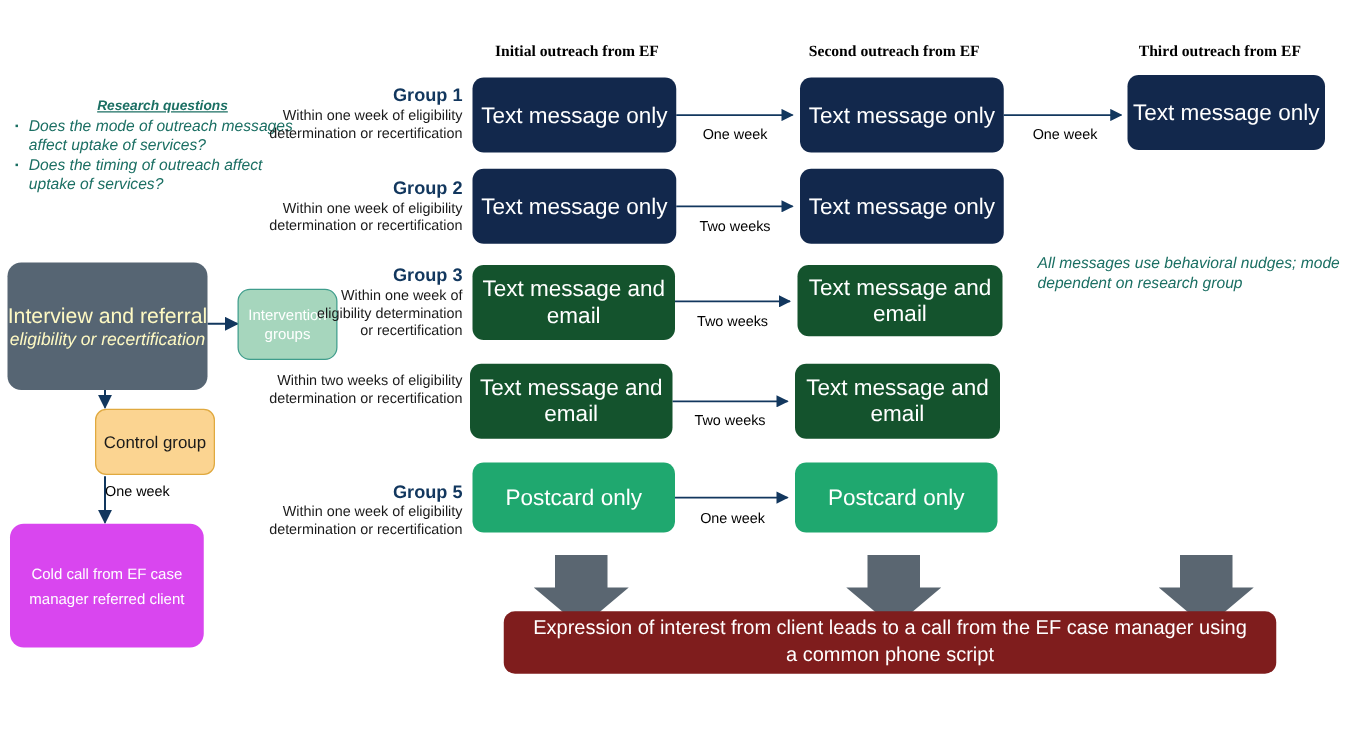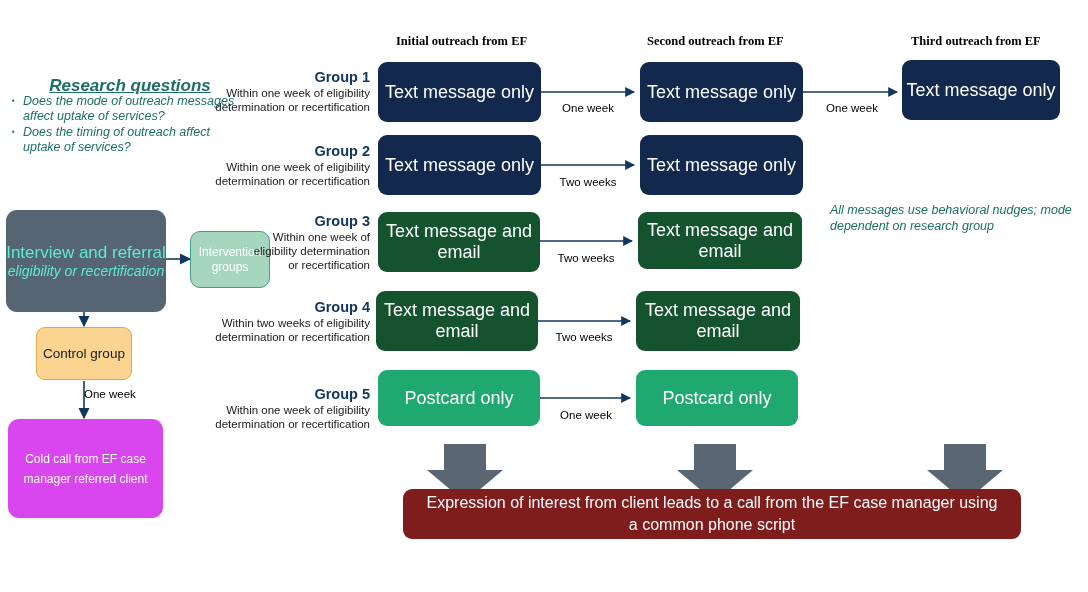--- a/index.html
+++ b/index.html
@@ -4,38 +4,38 @@
 <style>
   html,body{margin:0;padding:0;background:#ffffff;}
   body{width:1088px;height:592px;position:relative;overflow:hidden;
        font-family:"Liberation Sans","DejaVu Sans",sans-serif;
        -webkit-font-smoothing:antialiased;}
   .abs{position:absolute;box-sizing:border-box;}
 
   
   .rq{color:#1b6f63;font-style:italic;font-size:12.5px;line-height:15px;}
   .rq-title{font-weight:bold;text-decoration:underline;text-align:center;
-            font-size:17px;margin-bottom:1px;}
+            font-size:11px;margin-bottom:1px;}
   .rq ul{margin:0;padding:0;list-style:none;}
   .rq li{position:relative;padding-left:13px;margin-bottom:1px;}
   .rq li:before{content:"\25AA";position:absolute;left:2px;top:-1px;font-size:8px;font-style:normal;}
 
   
   .node{border-radius:9px;display:flex;align-items:center;justify-content:center;
         text-align:center;}
   .node span{display:block;width:100%;}
 
-  .n-slate{background:#566573;color:#5eead4;border-radius:11px;}
+  .n-slate{background:#566573;color:#fef9c3;border-radius:11px;}
   .n-slate .t1{font-size:17px;line-height:21px;}
   .n-slate .t2{font-size:14px;line-height:17px;font-style:italic;}
 
   .n-mint{background:#a6d6bd;border:1.6px solid #3f9d8c;color:#ffffff;
           font-size:12px;line-height:15px;border-radius:10px;}
   .n-amber{background:#fbd491;border:1.4px solid #e0a93f;color:#1a1a1a;
-           font-size:13.5px;border-radius:9px;}
+           font-size:13.5px;border-radius:9px;margin-left:40px;}
   .n-gold{background:#d946ef;color:#ffffff;font-size:12px;line-height:20px;
           border-radius:11px;}
 
   .n-navy{background:#12284c;color:#ffffff;}
   .n-teal{background:#14532d;color:#ffffff;}
   .n-green{background:#1fa86f;color:#ffffff;}
   .msgbox{font-size:18px;line-height:21px;border-radius:9px;}
 
   .n-bottom{background:#7f1d1d;color:#ffffff;font-size:16px;line-height:22px;
             border-radius:9px;}
@@ -159,21 +159,20 @@
 </div>
 <div class="abs node msgbox n-teal" style="left:378px;top:212px;width:162px;height:60px;">
   <span>Text message and email</span>
 </div>
 <div class="abs alabel" style="left:546px;top:252px;width:80px;">Two weeks</div>
 <div class="abs node msgbox n-teal" style="left:638px;top:212px;width:164px;height:57px;">
   <span>Text message and email</span>
 </div>
 
 <div class="abs glabel" style="left:215px;top:298px;width:155px;">
-  <div class="gname">Group 4</div>
   <div class="gdesc">Within two weeks of eligibility determination or recertification</div>
 </div>
 <div class="abs node msgbox n-teal" style="left:376px;top:291px;width:162px;height:60px;">
   <span>Text message and email</span>
 </div>
 <div class="abs alabel" style="left:544px;top:331px;width:80px;">Two weeks</div>
 <div class="abs node msgbox n-teal" style="left:636px;top:291px;width:164px;height:60px;">
   <span>Text message and email</span>
 </div>
 

